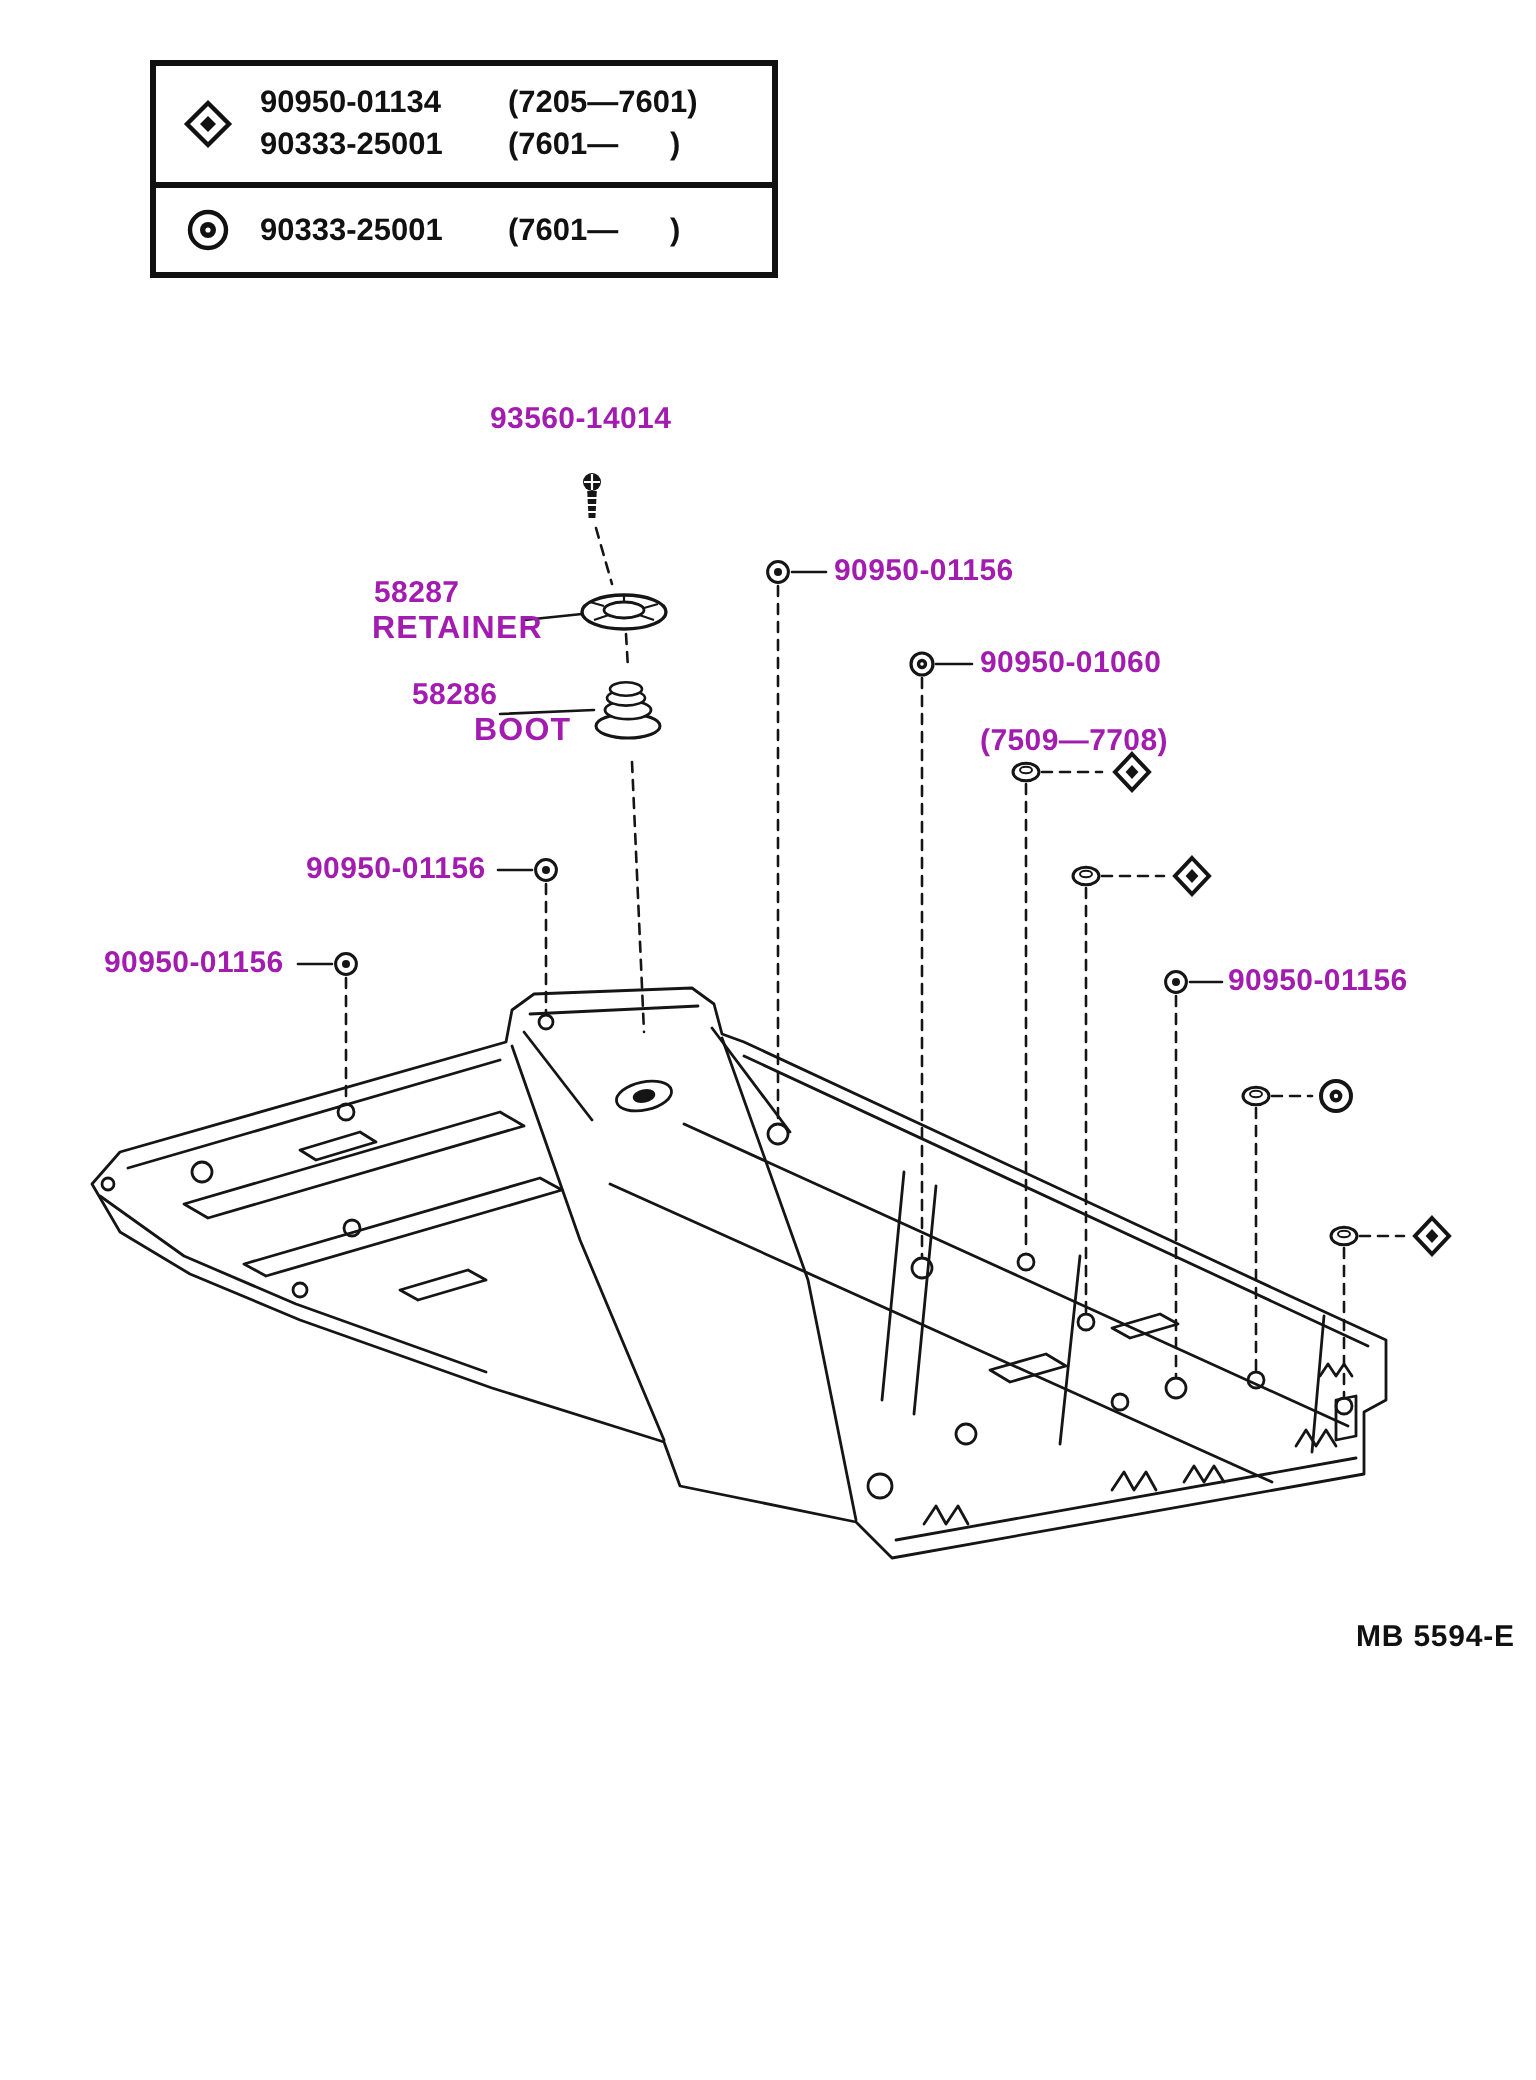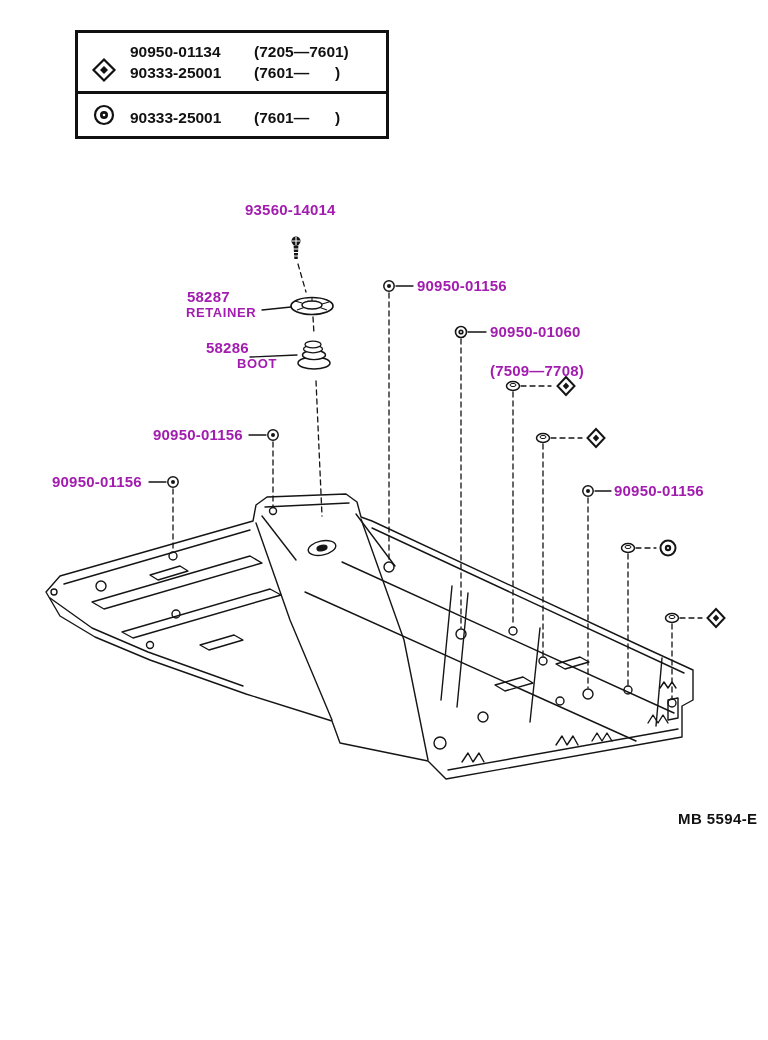--- a/index.html
+++ b/index.html
@@ -8,28 +8,28 @@
     width:768px; height:1040px; position:relative; overflow:hidden;
     font-family:"Liberation Sans", sans-serif; color:#111;
   }
   .page { position:absolute; inset:0; background:#fff; }
   .diagram-svg { position:absolute; left:0; top:0; width:768px; height:1040px; }
 
   .lbl {
     position:absolute; font-weight:bold; font-size:15px; line-height:1.1;
     color:#a21caf; white-space:nowrap; letter-spacing:0.2px;
   }
-  .lbl.small { font-size:13px; letter-spacing:0.6px; }
+  .lbl.small { font-size:16px; letter-spacing:0.6px; }
   .lbl.row { display:flex; gap:22px;flex-direction:column; }
 
   .legend {
     position:absolute; left:75px; top:30px; width:314px;
     border:3px solid #111; background:#fff;
   }
-  .legend-row { display:flex; align-items:flex-end; padding:8px 6px 8px 0; }
+  .legend-row { display:flex; align-items:center; padding:8px 6px 8px 0; }
   .legend-row + .legend-row { border-top:3px solid #111; }
   .legend-icon-cell { width:52px; display:flex; justify-content:center; flex:0 0 52px; }
   .legend-lines { flex:1; }
   .legend-line { display:flex; font-weight:bold; font-size:15.5px; line-height:21px; }
   .legend-part { width:124px; }
   .legend-range { white-space:pre; }
 
   .footer-code {
     position:absolute; left:678px; top:810px;
     font-weight:bold; font-size:15px; letter-spacing:0.4px;

